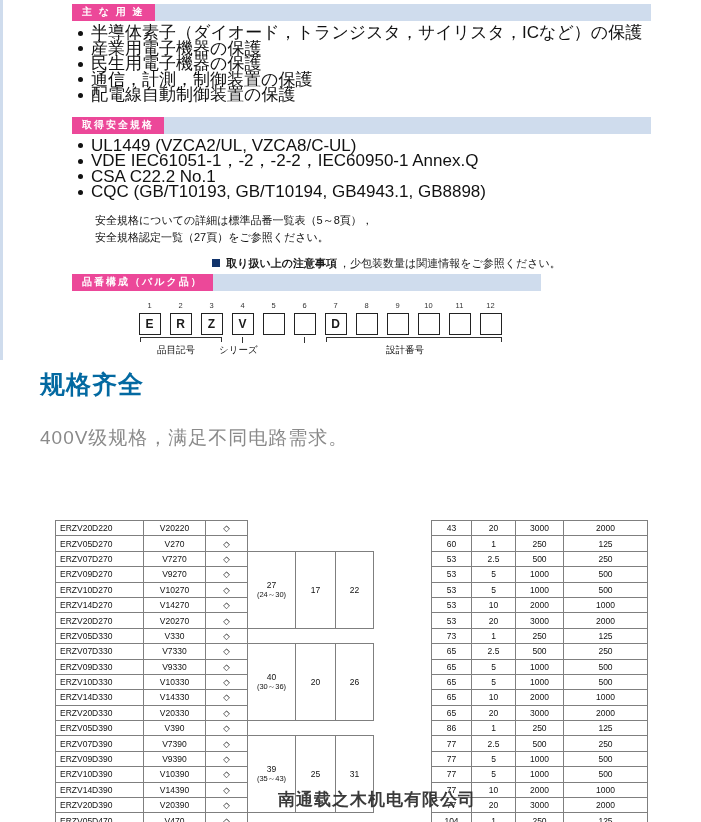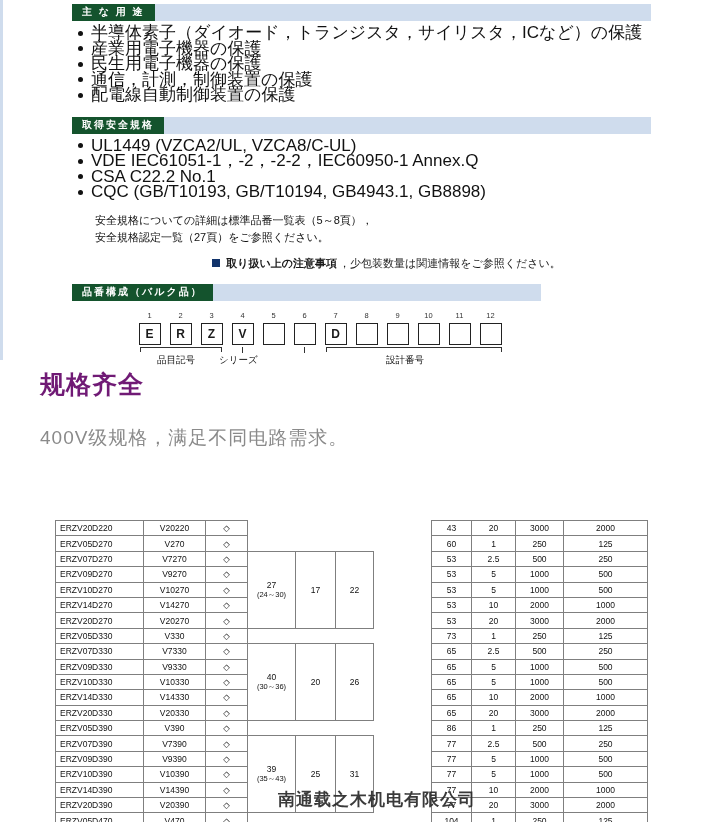--- a/index.html
+++ b/index.html
@@ -18,21 +18,21 @@
   .sec-bar {
     background: #cfdced;
     height: 17px;
     display: flex;
     align-items: center;
     margin-left: 72px;
     margin-right: 50px;
     position: relative;
   }
   .sec-bar .tab {
-    background: #14532d;
+    background: #ec4899;
     color: #ffffff;
     font-size: 10px;
     font-weight: bold;
     padding: 1px 10px 2px 10px;
     line-height: 14px;
     white-space: nowrap;
     letter-spacing: 2px;
   }
   .sec-bar.wide { margin-right: 160px; }
 
@@ -141,21 +141,21 @@
     height: 6px;
   }
 
   
   .cn-h1 {
     position: absolute;
     left: 40px;
     top: 368px;
     font-size: 25px;
     font-weight: bold;
-    color: #701a75;
+    color: #0369a1;
     letter-spacing: 1px;
   }
   .cn-sub {
     position: absolute;
     left: 40px;
     top: 425px;
     font-size: 19px;
     color: #8a8a8a;
     letter-spacing: 1px;
   }
@@ -244,21 +244,21 @@
   <div>安全規格についての詳細は標準品番一覧表（5～8頁），</div>
   <div>安全規格認定一覧（27頁）をご参照ください。</div>
 </div>
 
 <div class="caution">
   <span class="sq"></span>
   <span class="b">取り扱い上の注意事項</span>
   <span style="margin-left:-4px;">，少包装数量は関連情報をご参照ください。</span>
 </div>
 
-<div class="sec-bar wide" style="margin-top:14px;">
+<div class="sec-bar wide" style="margin-top:4px;">
   <span class="tab">品番構成（バルク品）</span>
 </div>
 
 <div class="pn-wrap">
   <div class="pn-nums">
     <div class="n">1</div>
     <div class="n">2</div>
     <div class="n">3</div>
     <div class="n">4</div>
     <div class="n">5</div>

